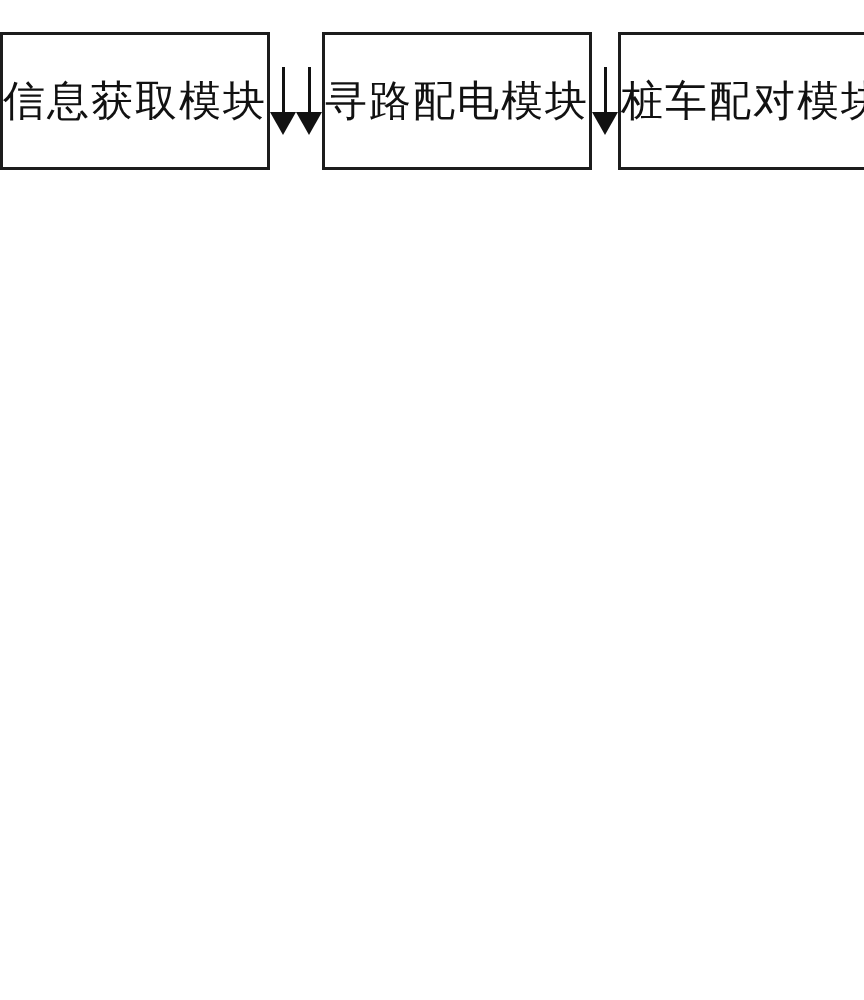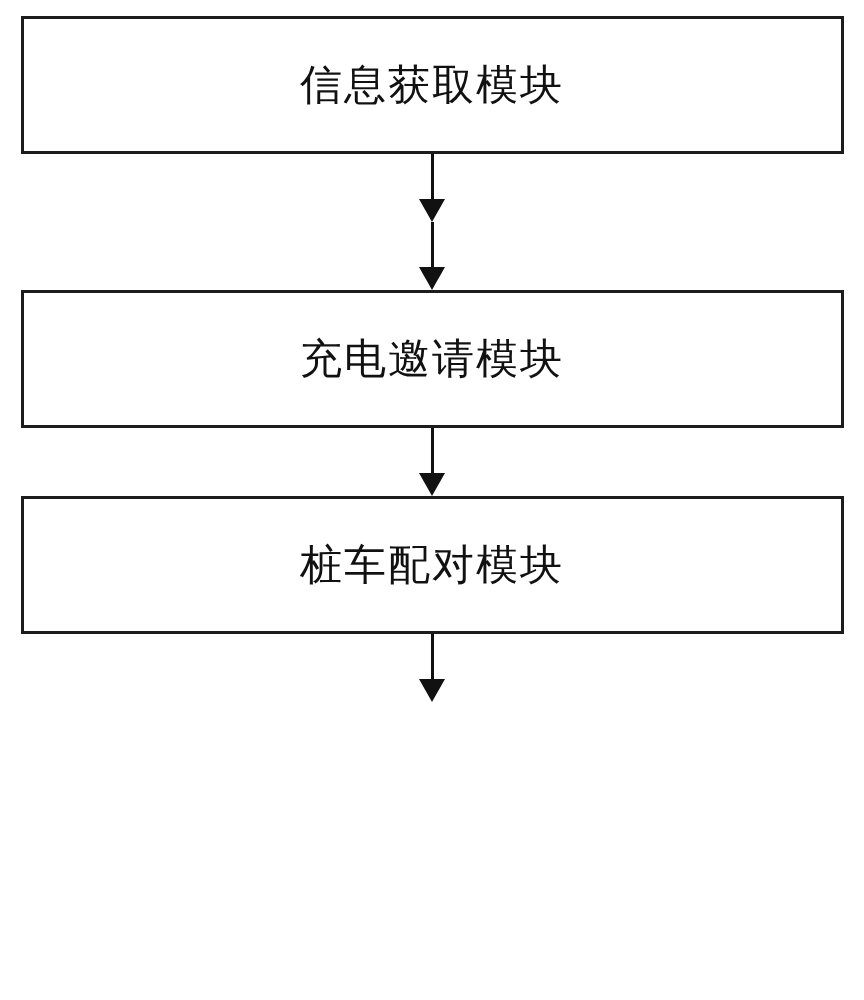--- a/index.html
+++ b/index.html
@@ -10,23 +10,23 @@
   .page {
     position: relative;
     width: 864px;
     height: 1000px;
     background: #ffffff;
     overflow: hidden;
     font-family: "Liberation Sans", sans-serif;
   }
   .flow {
     display: flex;
-    flex-direction: column;
+    flex-direction: row;
     align-items: center;
-    padding-top: 16px;
+    padding-top: 32px;
   }
   .module-box {
     box-sizing: border-box;
     width: 823px;
     height: 138px;
     background: #ffffff;
     border: 3px solid #1c1c1c;
     display: flex;
     align-items: center;
     justify-content: center;
@@ -73,21 +73,21 @@
       <div class="arrow-head"></div>
     </div>
 
 
     <div class="arrow">
       <div class="arrow-line"></div>
       <div class="arrow-head"></div>
     </div>
 
     <div class="module-box">
-      <span class="module-label">充电邀请模块</span>
+      <span class="module-label">寻路配电模块</span>
     </div>
 
     <div class="arrow">
       <div class="arrow-line"></div>
       <div class="arrow-head"></div>
     </div>
 
     <div class="module-box">
       <span class="module-label">桩车配对模块</span>
     </div>

